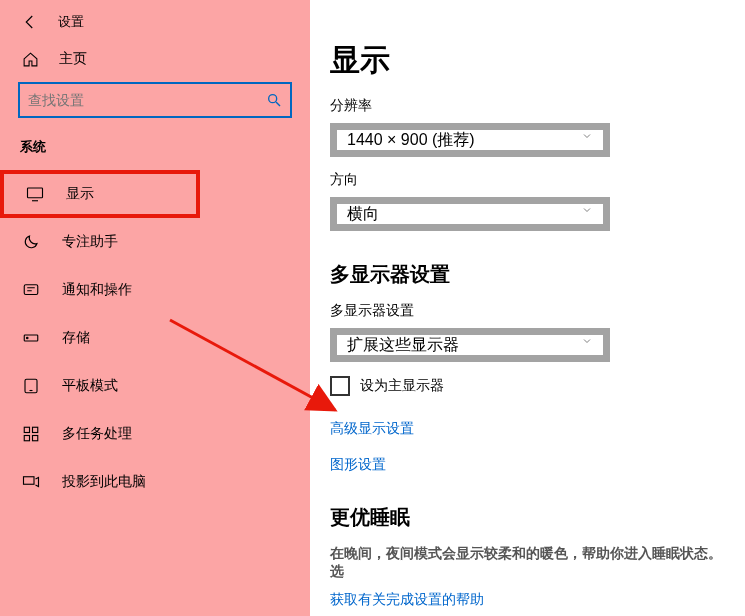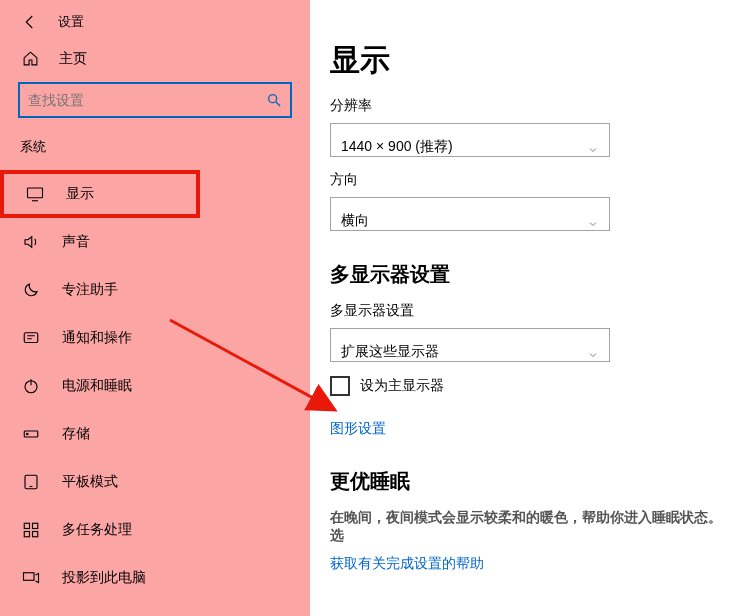--- a/index.html
+++ b/index.html
@@ -2,36 +2,36 @@
 <html><head>
 <meta charset="utf-8">
 <style>
   * { box-sizing: border-box; margin: 0; padding: 0; }
   html, body { width: 745px; height: 616px; overflow: hidden; font-family: "Microsoft YaHei", "Segoe UI", sans-serif; background: #fff; color: #000; }
   .app { display: flex; width: 100%; height: 100%; }
   .sidebar { width: 310px; height: 100%; background: #fca5a5; position: relative; }
   .topbar { display: flex; align-items: center; padding: 10px 8px 6px 18px; }
   .back-btn { width: 24px; height: 24px; display: flex; align-items: center; justify-content: center; cursor: pointer; }
   .app-title { font-size: 13px; margin-left: 16px; }
-  .home-row { display: flex; align-items: flex-start; padding: 10px 8px 14px 22px; gap: 20px; cursor: pointer; }
+  .home-row { display: flex; align-items: flex-end; padding: 10px 8px 14px 22px; gap: 20px; cursor: pointer; }
   .home-row .lbl { font-size: 14px; }
   .search-wrap { padding: 0 18px 20px 18px; }
   .search-box { border: 2px solid #0067c0; height: 36px; display: flex; align-items: center; padding: 0 8px; }
   .search-box input { flex: 1; border: none; outline: none; font-size: 14px; color: #666; background: transparent; }
   .search-icon { width: 16px; height: 16px; color: #0067c0; }
-  .section-title { font-size: 13px; font-weight: 400; padding: 0 20px 8px 20px; }
+  .section-title { font-size: 13px; font-weight: 700; padding: 0 20px 8px 20px; }
   .nav-list { margin-top: 6px; }
   .nav-item { display: flex; align-items: center; height: 48px; padding-left: 22px; gap: 22px; cursor: pointer; font-size: 14px; }
   .nav-item .icon { width: 18px; height: 18px; display: flex; align-items: center; justify-content: center; }
   .nav-item.selected { border: 4px solid #e8190b; width: 200px; }
   .content { flex: 1; padding: 40px 20px 0 20px; overflow: hidden; }
   h1 { font-size: 30px; font-weight: 600; margin-bottom: 16px; }
   h2 { font-size: 20px; font-weight: 600; margin-top: 30px; margin-bottom: 14px; }
   .field-label { font-size: 14px; margin-bottom: 8px; margin-top: 6px; }
-  .select { width: 280px; height: 34px; border: 1px solid #a3a3a3; display: flex; align-items: flex-end; justify-content: space-between; padding: 0 10px; font-size: 14px; cursor: pointer; margin-bottom: 14px; }
+  .select { width: 280px; height: 34px; border: 7px solid #a3a3a3; display: flex; align-items: flex-start; justify-content: space-between; padding: 0 10px; font-size: 16px; cursor: pointer; margin-bottom: 14px; }
   .select .chev { width: 12px; height: 12px; }
   .checkbox-row { display: flex; align-items: center; gap: 10px; font-size: 14px; margin-bottom: 24px; }
   .checkbox { width: 20px; height: 20px; border: 2px solid #333; display: inline-block; }
   .link { color: #0066cc; font-size: 14px; cursor: pointer; margin-bottom: 18px; display: block; }
   .desc { font-size: 14px; color: #555; margin-bottom: 10px; font-weight: bold; }
   
   .arrow-svg { position: absolute; left: 160px; top: 310px; pointer-events: none; }
   svg { display: block; }
 </style>
 </head>
@@ -73,51 +73,33 @@
             <svg width="18" height="18" viewBox="0 0 24 24" fill="none" stroke="#000" stroke-width="1.5">
               <rect x="2" y="4" width="20" height="13" rx="1"></rect>
               <path d="M8 21h8"></path>
             </svg>
           </span>
         <span>显示</span>
       </div>
       <div class="nav-item">
         <span class="icon">
             <svg width="18" height="18" viewBox="0 0 24 24" fill="none" stroke="#000" stroke-width="1.5">
-              <path d="M4 9v6h4l5 4V5L8 9H4z"></path>
-              <path d="M17 8c1.5 1.5 1.5 6.5 0 8"></path>
-            </svg>
-          </span>
-        <span>声音</span>
-      </div>
-      <div class="nav-item">
-        <span class="icon">
-            <svg width="18" height="18" viewBox="0 0 24 24" fill="none" stroke="#000" stroke-width="1.5">
               <path d="M20 14A8 8 0 0 1 10 4a8 8 0 1 0 10 10z"></path>
             </svg>
           </span>
         <span>专注助手</span>
       </div>
       <div class="nav-item">
         <span class="icon">
             <svg width="18" height="18" viewBox="0 0 24 24" fill="none" stroke="#000" stroke-width="1.5">
               <rect x="3" y="5" width="18" height="13" rx="2"></rect>
               <path d="M7 9h10M7 13h6"></path>
             </svg>
           </span>
         <span>通知和操作</span>
-      </div>
-      <div class="nav-item">
-        <span class="icon">
-            <svg width="18" height="18" viewBox="0 0 24 24" fill="none" stroke="#000" stroke-width="1.5">
-              <circle cx="12" cy="13" r="8"></circle>
-              <path d="M12 3v8"></path>
-            </svg>
-          </span>
-        <span>电源和睡眠</span>
       </div>
       <div class="nav-item">
         <span class="icon">
             <svg width="18" height="18" viewBox="0 0 24 24" fill="none" stroke="#000" stroke-width="1.5">
               <rect x="3" y="8" width="18" height="8" rx="1"></rect>
               <circle cx="7" cy="12" r="1" fill="#000"></circle>
             </svg>
           </span>
         <span>存储</span>
       </div>
@@ -179,20 +161,21 @@
       <svg class="chev" viewBox="0 0 24 24" fill="none" stroke="#555" stroke-width="1.5">
           <path d="M6 9l6 6 6-6"></path>
         </svg>
     </div>
 
     <div class="checkbox-row">
       <span class="checkbox"></span>
       <span>设为主显示器</span>
     </div>
 
+    <a class="link">高级显示设置</a>
     <a class="link">图形设置</a>
 
     <h2>更优睡眠</h2>
     <div class="desc">在晚间，夜间模式会显示较柔和的暖色，帮助你进入睡眠状态。选</div>
     <a class="link">获取有关完成设置的帮助</a>
   </div>
 
   <svg class="arrow-svg" width="200" height="120">
     <defs>
       <marker id="ah" markerWidth="12" markerHeight="12" refX="9" refY="5" orient="auto">

